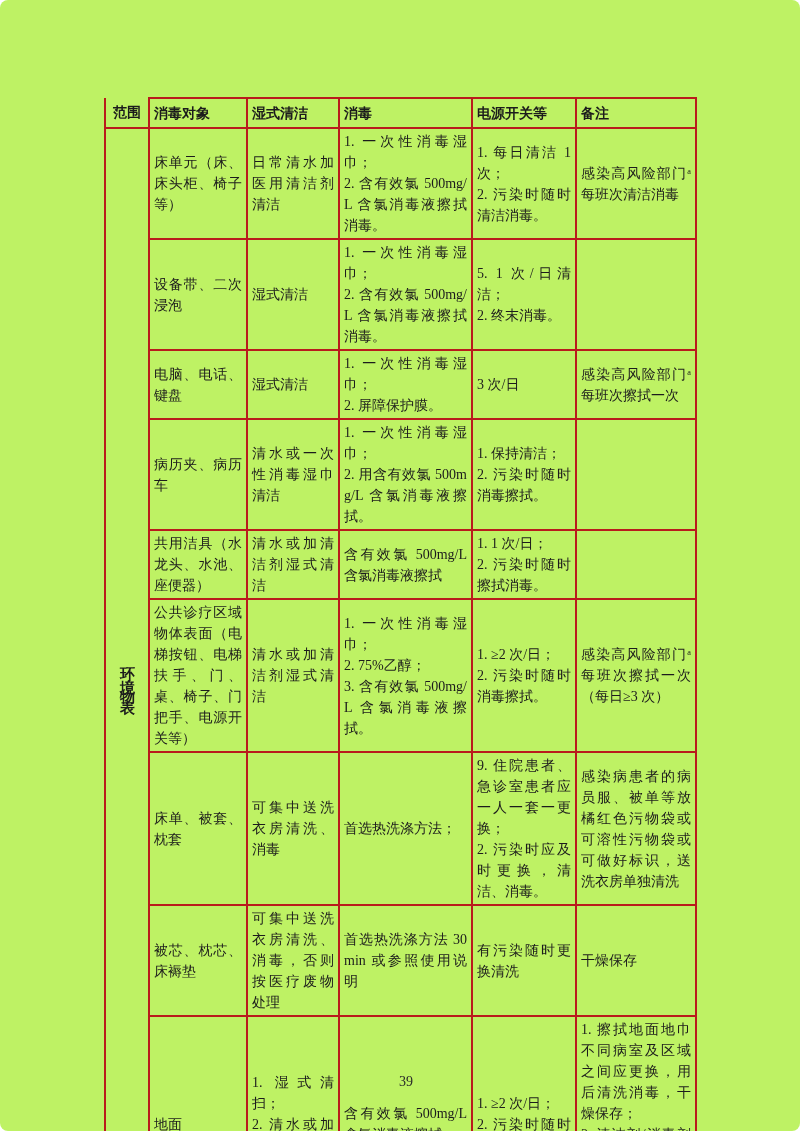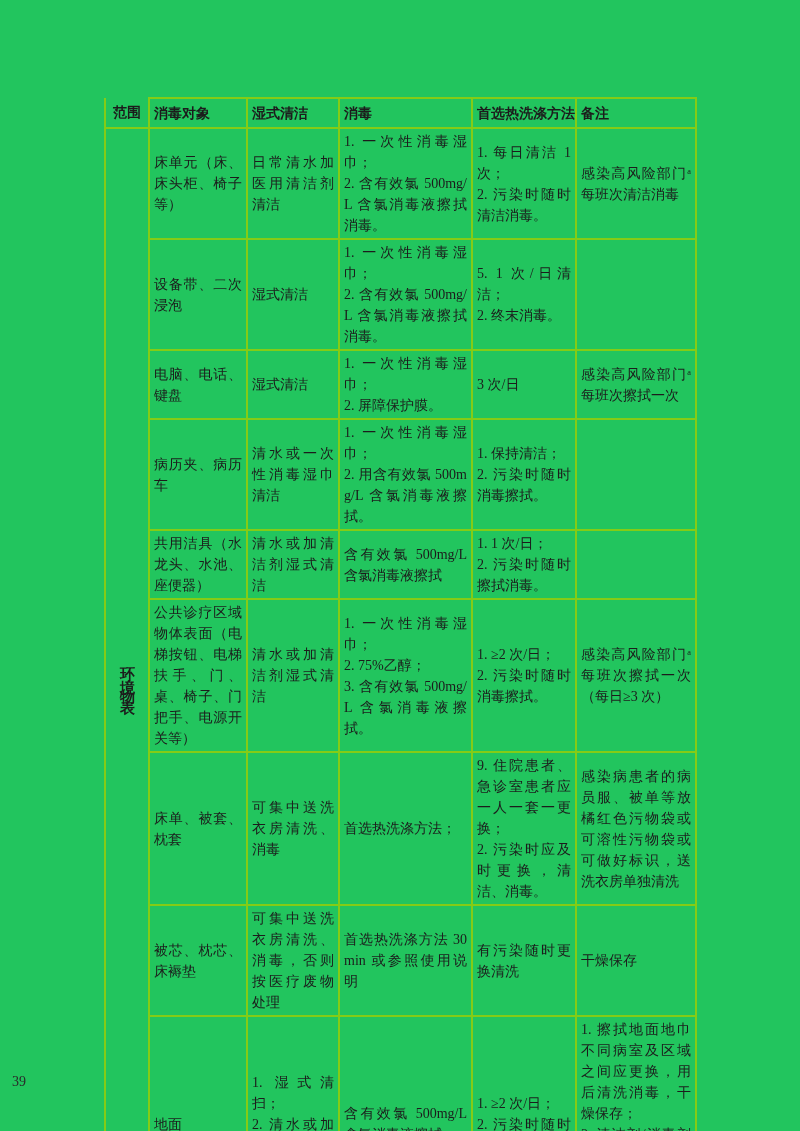--- a/index.html
+++ b/index.html
@@ -3,31 +3,31 @@
 <meta charset="utf-8">
 <style>
   * { margin: 0; padding: 0; box-sizing: border-box; }
   html, body { background: #ffffff; }
   body {
     width: 800px; height: 1131px;
     position: relative;
     font-family: "Liberation Serif", "DejaVu Serif", serif;
     color: #1c1c1c;
   }
-  .page { position: absolute; inset: 0; background: #22c55e; }
+  .page { position: absolute; inset: 0; background: #bef264; border-radius: 8px; }
 
   table.disinfection {
     position: absolute;
     left: 104px; top: 97px;
     width: 591px;
     border-collapse: collapse;
     table-layout: fixed;
   }
   .disinfection th, .disinfection td {
-    border: 2px solid #84cc16;
+    border: 2px solid #b91c1c;
     padding: 2px 4px;
     font-size: 14px;
     line-height: 21px;
     vertical-align: middle;
     text-align: justify;
     white-space: pre-line;
     word-break: break-all;
     font-weight: normal;
   }
   .disinfection th {
@@ -51,21 +51,21 @@
     text-orientation: upright;
     letter-spacing: 11px;
     font-weight: bold;
     font-size: 15px;
     line-height: 1;
   }
   .page-number {
     position: absolute;
     left: 12px; right: 0;
     top: 1074px;
-    text-align: left;
+    text-align: center;
     font-size: 14px;
     color: #2a2a2a;
   }
 </style>
 </head>
 <body>
 
 <div class="page">
 
   <table class="disinfection">
@@ -76,21 +76,21 @@
       <col style="width:133px">
       <col style="width:104px">
       <col style="width:120px">
     </colgroup>
     <thead>
       <tr style="height:30px">
         <th class="scope-head">范围</th>
         <th>消毒对象</th>
         <th>湿式清洁</th>
         <th>消毒</th>
-        <th>首选热洗涤方法</th>
+        <th>电源开关等</th>
         <th>备注</th>
       </tr>
     </thead>
     <tbody>
       <tr style="height:91px">
         <td class="scope-cell" rowspan="9"><span class="vertical-text">环境物表</span></td>
         <td>床单元（床、床头柜、椅子等）</td>
         <td>日常清水加医用清洁剂清洁</td>
         <td>1. 一次性消毒湿巾；
 2. 含有效氯 500mg/L 含氯消毒液擦拭消毒。</td>

